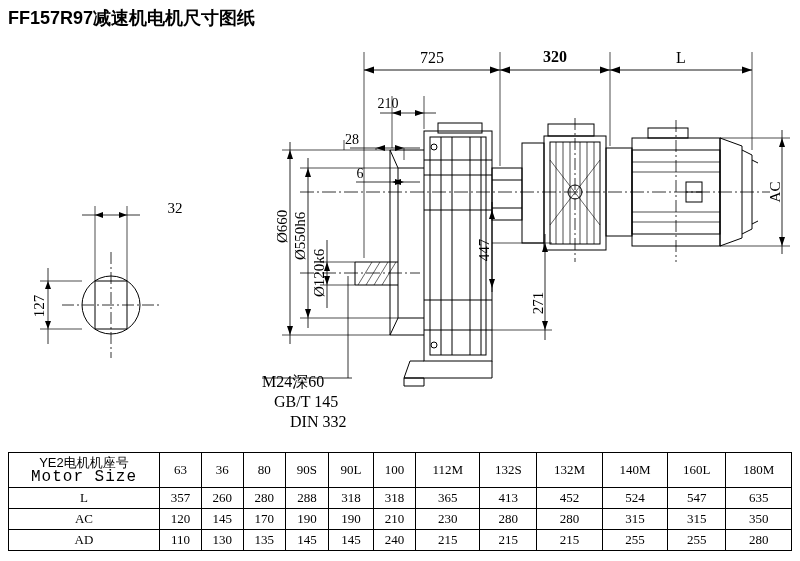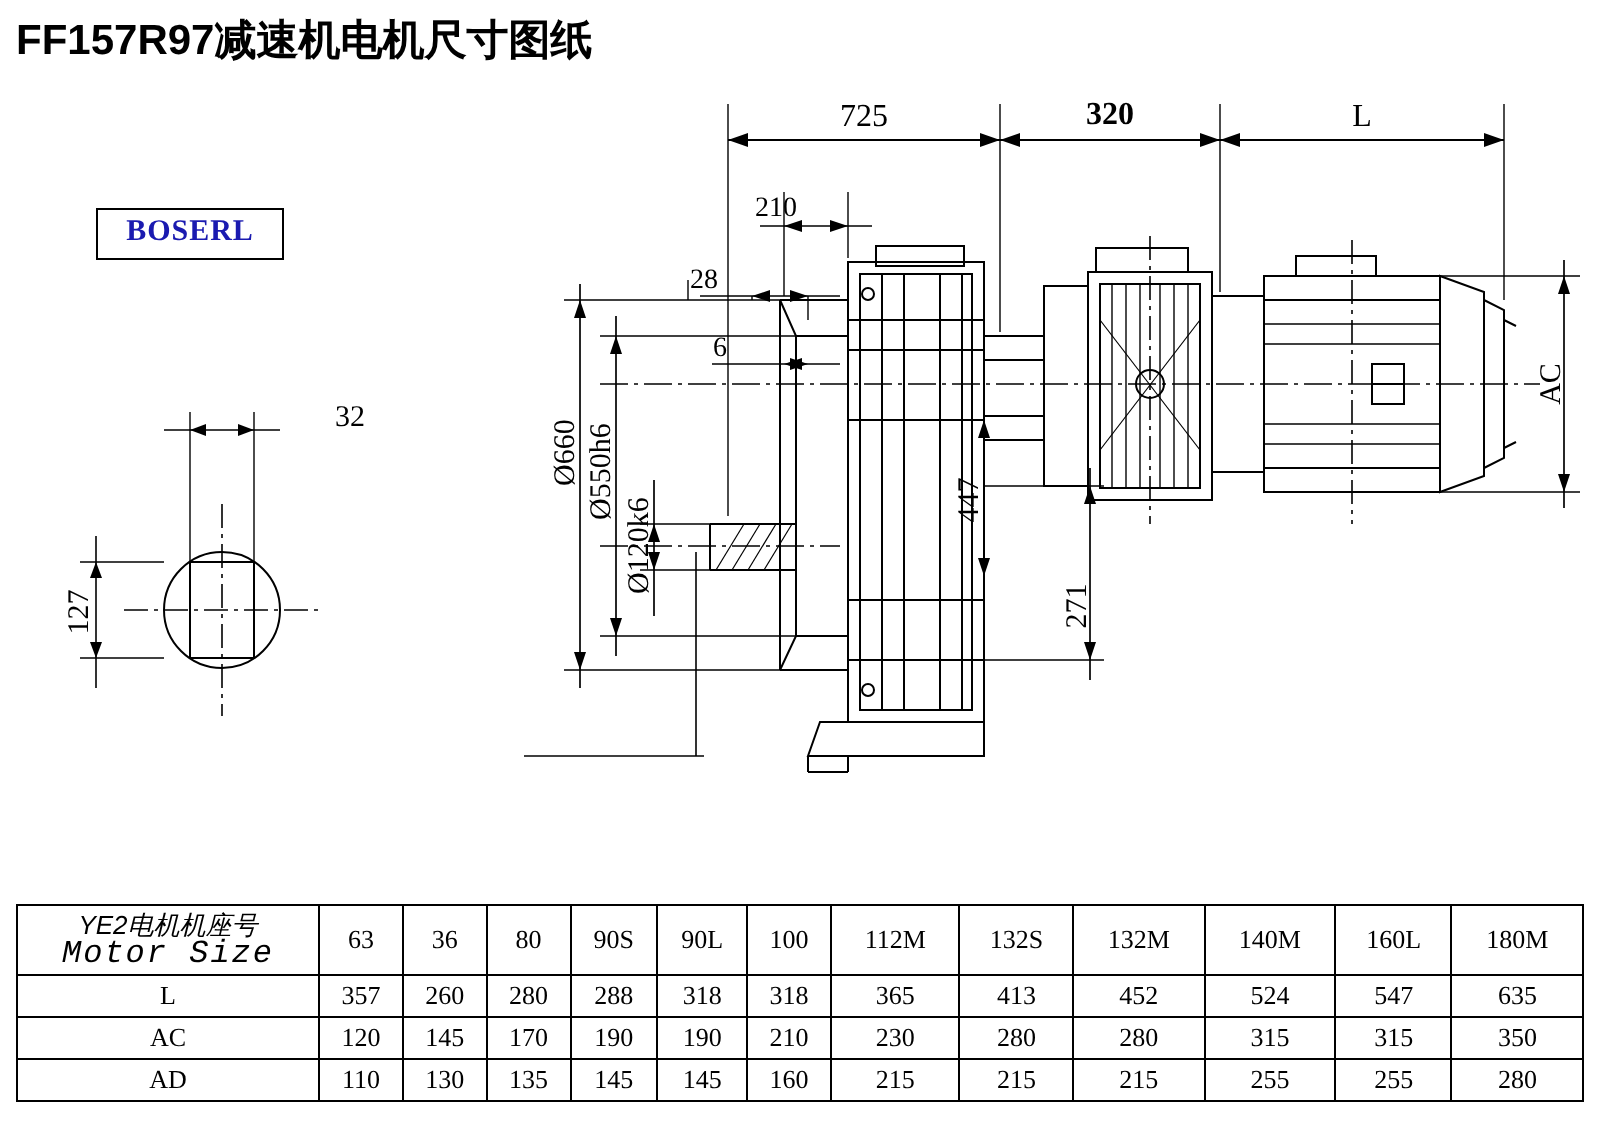--- a/index.html
+++ b/index.html
@@ -19,21 +19,21 @@
     position: absolute;
     left: 0; top: 0;
     width: 800px; height: 561px;
   }
   #title {
     position: absolute;
     left: 8px;
     top: 6px;
     font-family: "Liberation Sans", sans-serif;
     font-weight: bold;
-    font-size: 21px;
+    font-size: 18px;
     letter-spacing: 0px;
     white-space: nowrap;
   }
   #logo {
     position: absolute;
     left: 48px;
     top: 104px;
     width: 94px;
     height: 26px;
     border: 1.5px solid #000;
@@ -75,35 +75,31 @@
     padding: 0;
   }
   td.rowhead {
     width: 150px;
     text-align: center;
   }
   td.rowhead.two {
     line-height: 15px;
     font-size: 13px;
     height: 34px;
-    font-style: italic;
   }
   .cn { font-family: "Liberation Sans", sans-serif; font-size: 13px; }
   .mono { font-family: "Liberation Mono", monospace; font-size: 16px; letter-spacing: 1px;}
 </style>
 </head>
 <body>
 
 <div id="page">
 
   <div id="title">FF157R97减速机电机尺寸图纸</div>
 
-  <div id="logo">
-    <span>BOSERL</span>
-  </div>
 
   <svg class="layer" viewBox="0 0 800 561">
     <g fill="none" stroke="#000" stroke-width="1" stroke-linecap="butt">
 
       <g stroke-dasharray="12 3 2 3" stroke-width="0.8">
         <line x1="62" y1="305" x2="160" y2="305"></line>
         <line x1="111" y1="252" x2="111" y2="358"></line>
       </g>
       <circle cx="111" cy="305" r="29"></circle>
 
@@ -319,20 +315,25 @@
       <text transform="translate(44,306) rotate(-90)" font-size="15" text-anchor="middle">127</text>
       <text transform="translate(287,243) rotate(-90)" font-size="15" text-anchor="start">Ø660</text>
       <text transform="translate(305,260) rotate(-90)" font-size="15" text-anchor="start">Ø550h6</text>
       <text transform="translate(324,297) rotate(-90)" font-size="15" text-anchor="start">Ø120k6</text>
       <text transform="translate(489,250) rotate(-90)" font-size="15" text-anchor="middle">447</text>
       <text transform="translate(543,303) rotate(-90)" font-size="15" text-anchor="middle">271</text>
       <text transform="translate(780,192) rotate(-90)" font-size="15" text-anchor="middle">AC</text>
     </g>
   </svg>
 
+  <div style="position:absolute; left:262px; top:372px; font-family:'Liberation Serif', serif; font-size:16px; line-height:20px;">
+    <div style="letter-spacing:0px;">M24深60</div>
+    <div style="padding-left:12px;">GB/T 145</div>
+    <div style="padding-left:28px;">DIN 332</div>
+  </div>
 
   <div id="table-wrap">
     <table>
       <tbody>
         <tr>
           <td class="rowhead two">
             <div class="cn">YE2电机机座号</div>
             <div class="mono">Motor Size</div>
           </td>
           <td>63</td>
@@ -378,21 +379,21 @@
           <td>315</td>
           <td>350</td>
         </tr>
         <tr>
           <td class="rowhead">AD</td>
           <td>110</td>
           <td>130</td>
           <td>135</td>
           <td>145</td>
           <td>145</td>
-          <td>160</td>
+          <td>240</td>
           <td>215</td>
           <td>215</td>
           <td>215</td>
           <td>255</td>
           <td>255</td>
           <td>280</td>
         </tr>
       </tbody>
     </table>
   </div>

